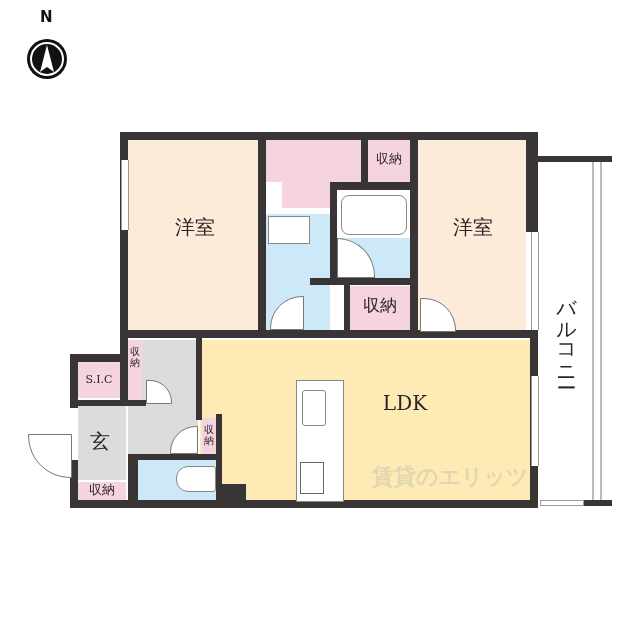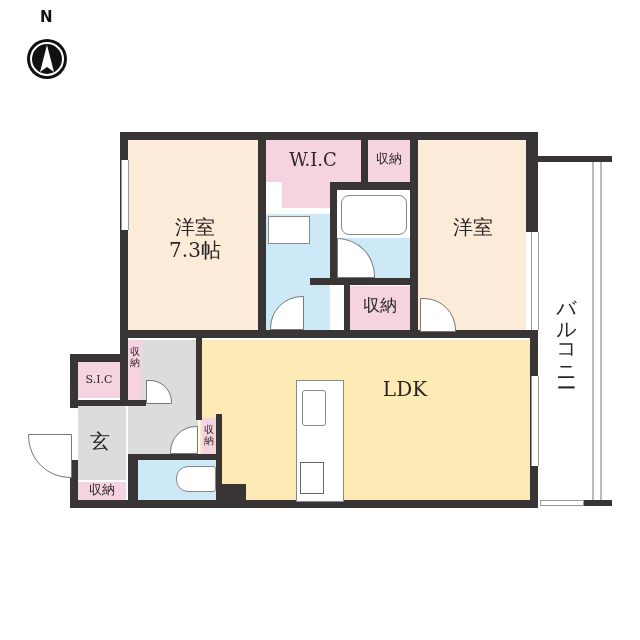--- a/index.html
+++ b/index.html
@@ -91,31 +91,30 @@
 
   <div class="door" style="left:270px;top:296px;width:32px;height:32px;border-radius:32px 0 0 0;"></div>
   <div class="door" style="left:337px;top:238px;width:36px;height:38px;border-radius:0 38px 0 0;"></div>
   <div class="door" style="left:420px;top:298px;width:34px;height:32px;border-radius:0 32px 0 0;"></div>
   <div class="door" style="left:28px;top:434px;width:42px;height:42px;border-radius:0 0 0 42px;"></div>
   <div class="door" style="left:146px;top:380px;width:24px;height:22px;border-radius:0 22px 0 0;"></div>
   <div class="door" style="left:170px;top:426px;width:26px;height:26px;border-radius:26px 0 0 0;"></div>
 
   <div class="label" style="left:150px;top:216px;width:90px;font-size:20px;">
     <div>洋室</div>
-    <div>7.3帖</div>
   </div>
   <div class="label" style="left:428px;top:216px;width:90px;font-size:20px;">
     <div>洋室</div>
   </div>
-  <div class="label" style="left:265px;top:150px;width:96px;font-size:18px;">W.I.C</div>
   <div class="label" style="left:368px;top:152px;width:42px;font-size:13px;">収納</div>
   <div class="label" style="left:350px;top:296px;width:60px;font-size:17px;">収納</div>
-  <div class="label" style="left:350px;top:378px;width:110px;font-size:20px;">
+  <div class="label" style="left:350px;top:392px;width:110px;font-size:20px;">
     <div>LDK</div>
   </div>
   <div class="label" style="left:78px;top:374px;width:42px;font-size:11px;">S.I.C</div>
   <div class="label" style="left:82px;top:430px;width:36px;font-size:20px;">玄</div>
   <div class="label" style="left:78px;top:483px;width:48px;font-size:13px;">収納</div>
   <div class="label" style="left:129px;top:346px;width:12px;font-size:10px;line-height:1.1;word-break:break-all;">収納</div>
   <div class="label" style="left:203px;top:424px;width:12px;font-size:10px;line-height:1.1;word-break:break-all;">収納</div>
   <div class="label" style="left:556px;top:286px;width:22px;font-size:20px;writing-mode:vertical-rl;">バルコニー</div>
 
+  <div class="label" style="left:372px;top:464px;width:200px;font-size:22px;font-weight:bold;color:#d9d0b0;opacity:0.75;text-align:left;font-family:'DejaVu Sans',sans-serif;">賃貸のエリッツ</div>
 </div>
 
 </body></html>

